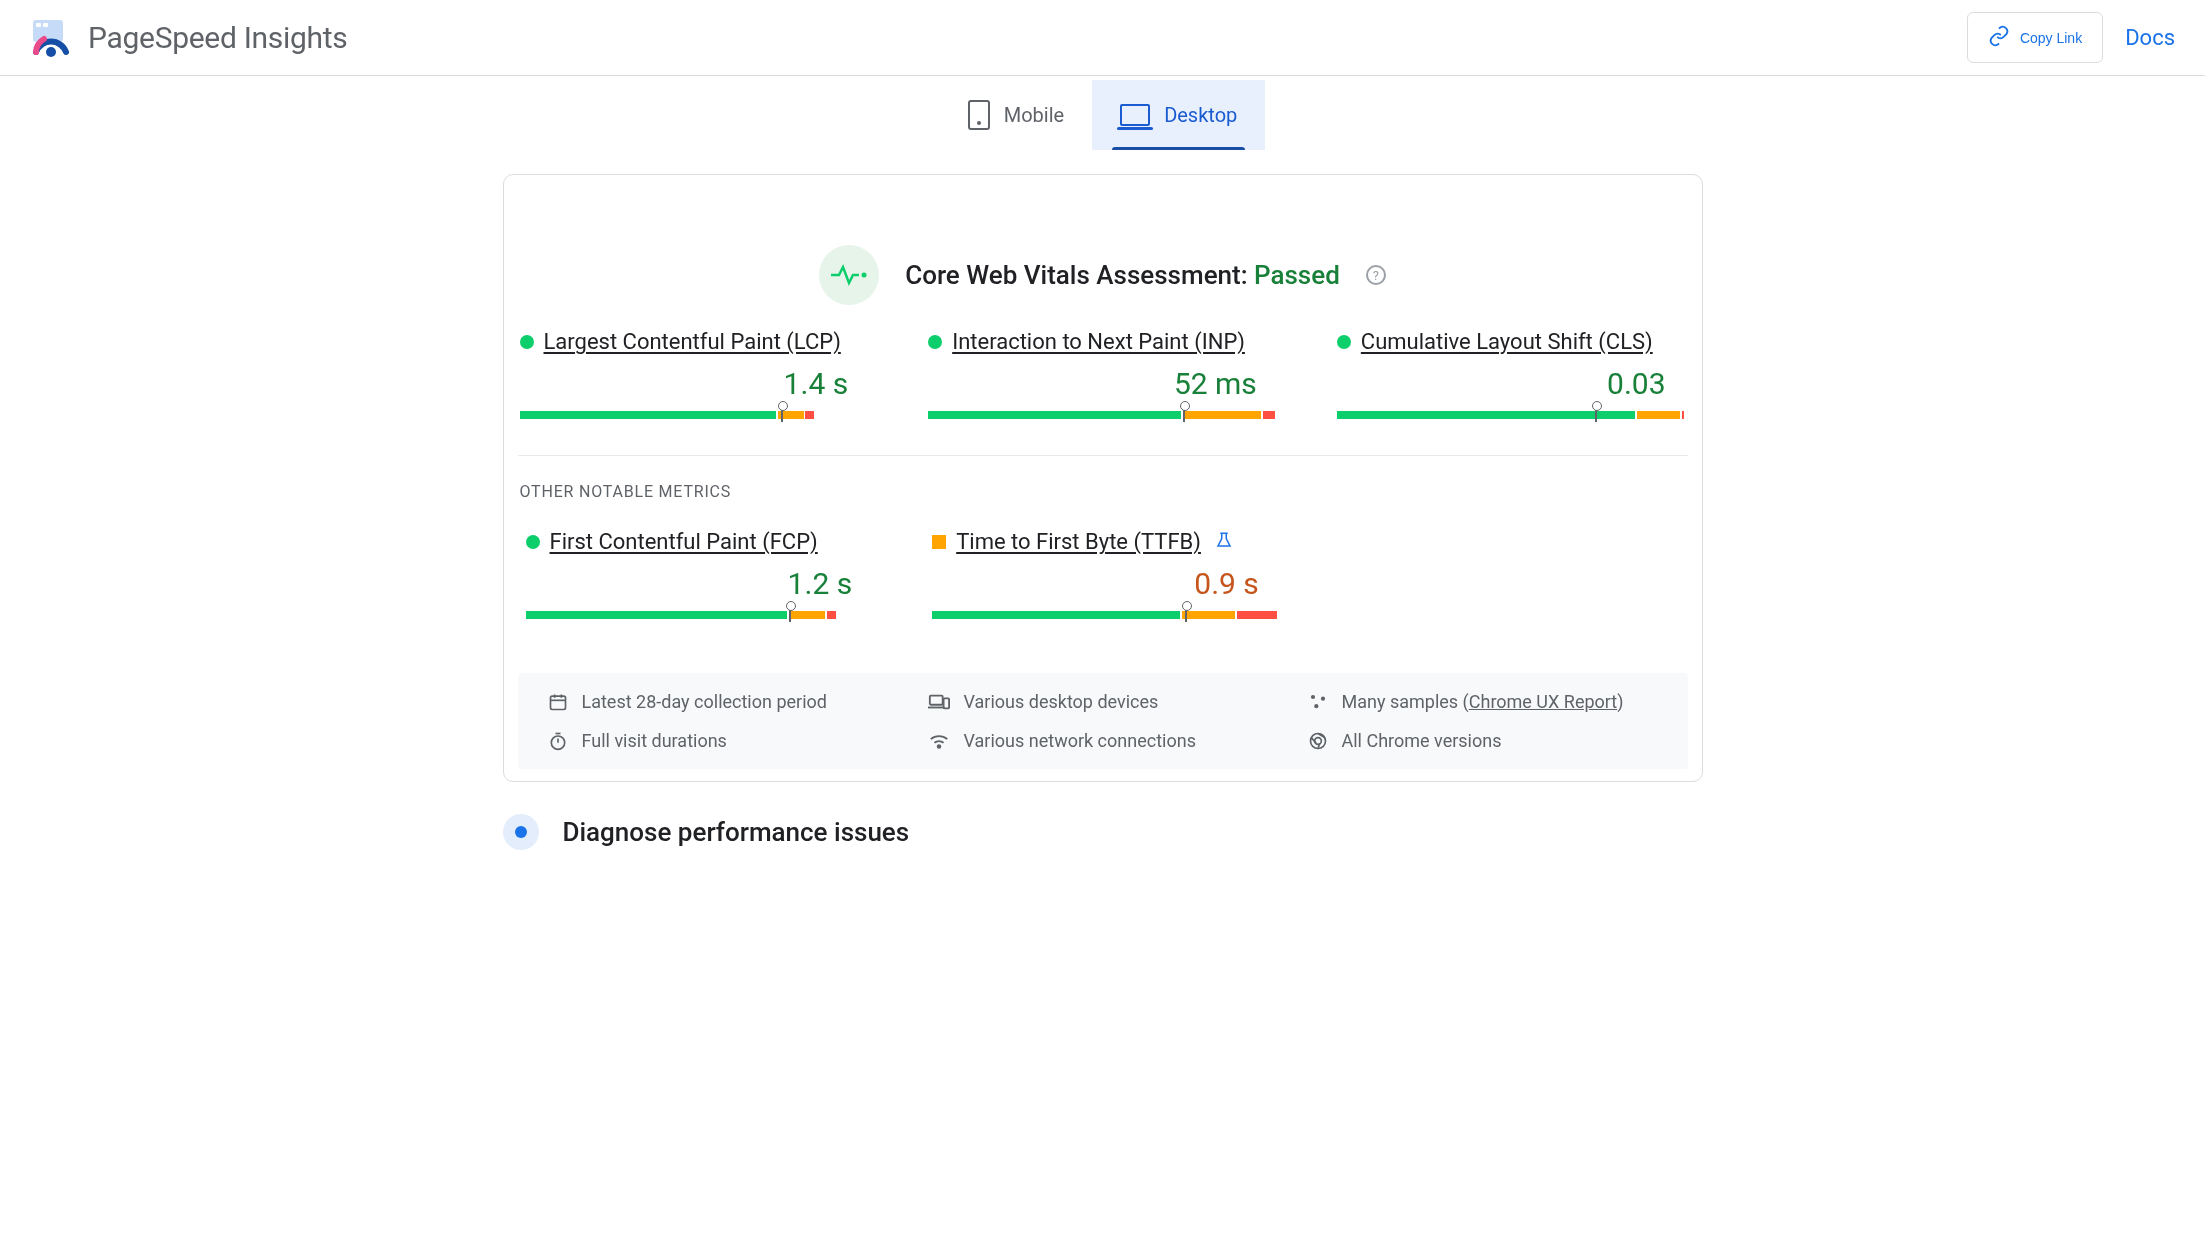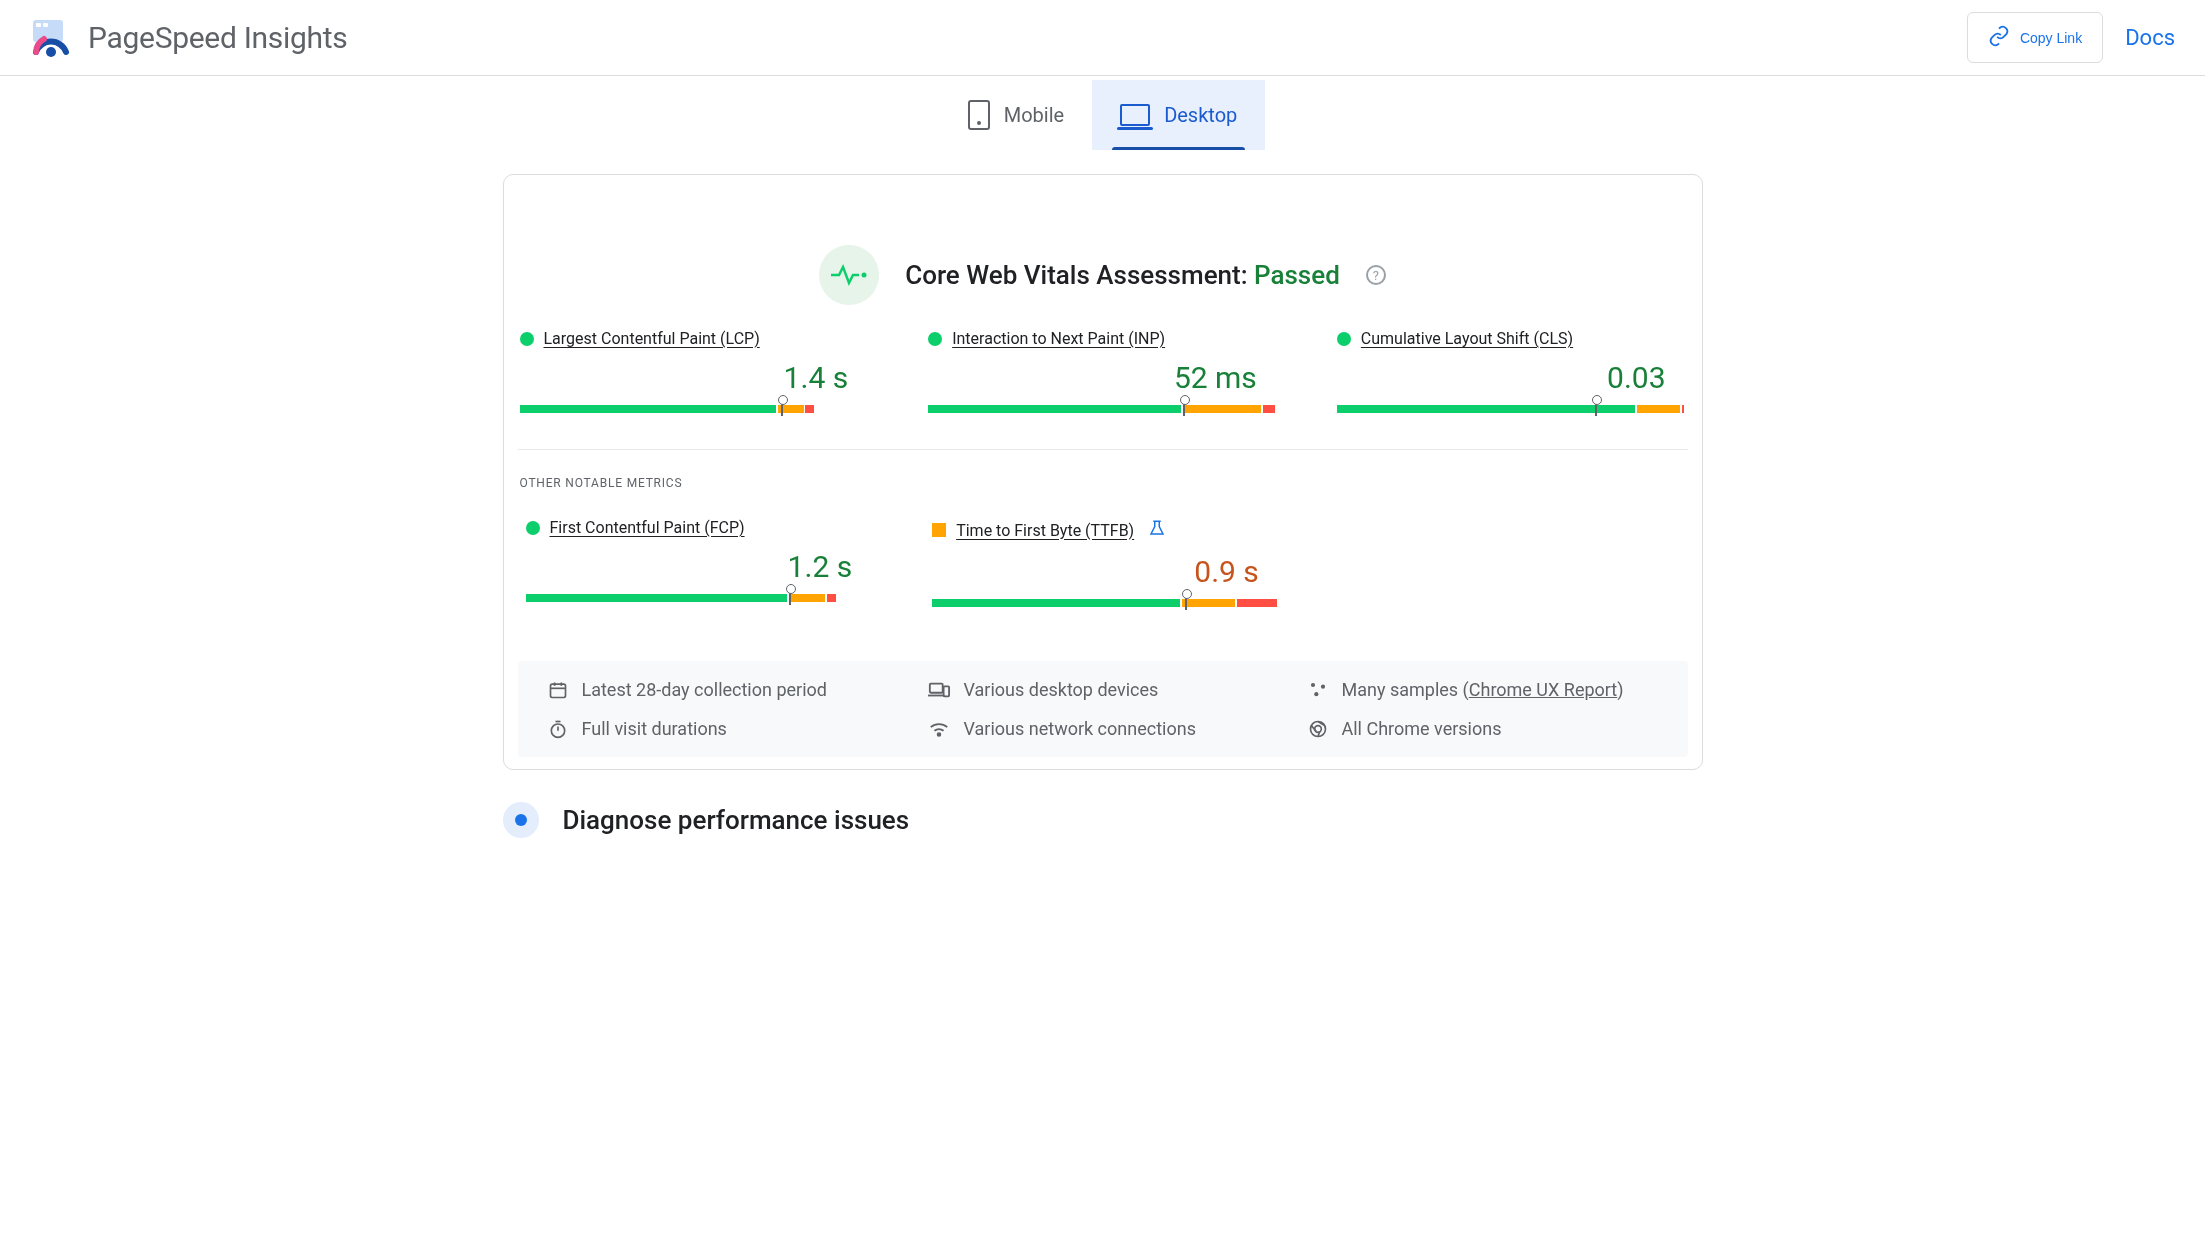--- a/index.html
+++ b/index.html
@@ -25,31 +25,31 @@
   .assessment-text { font-size: 26px; font-weight: 500; color:#202124; }
   .assessment-status { color:#188038; }
   .help-circle { width:20px; height:20px; border:2px solid #9aa0a6; border-radius:50%; display:inline-flex; align-items:center; justify-content:center; font-size:13px; color:#9aa0a6; }
   .expand-view { text-align:right; font-size:18px; color:#5f6368; padding: 16px 22px 8px; }
   .metrics-row { display:flex; gap:60px; padding: 24px 10px 36px; justify-content:center; }
   .metric { width: 350px; }
   .metric-head { display:flex; align-items:center; gap:10px; }
   .dot { width:14px; height:14px; border-radius:50%; display:inline-block; }
   .dot.green { background:#0cce6b; }
   .square-orange { width:14px; height:14px; background:#ffa400; display:inline-block; }
-  .metric-name { font-size:16px; text-decoration: underline; text-underline-offset: 3px; color:#202124; }
+  .metric-name { font-size:22px; text-decoration: underline; text-underline-offset: 3px; color:#202124; }
   .beaker { color:#1a73e8; font-size:20px; margin-left:4px; }
   .metric-value { text-align:right; font-size:30px; margin:12px 20px 10px 0; }
   .metric-value.green { color:#188038; }
   .metric-value.orange { color:#c5551c; }
   .bar-wrap { position:relative; height:8px; width:100%; }
   .bar-seg { position:absolute; top:0; height:8px; }
   .marker { position:absolute; top:-4px; width:2px; height:15px; background:#5f6368;}
   .marker::before { content:""; position:absolute; top:-6px; left:-3px; width:8px; height:8px; background:#fff; border:1px solid #5f6368; border-radius:50%;}
   .divider { border-top:1px solid #e8eaed; margin: 0 8px; }
-  .section-label { font-size:12px; letter-spacing:0.8px; color:#5f6368; padding: 26px 10px 4px; }
+  .section-label { font-size:16px; letter-spacing:0.8px; color:#5f6368; padding: 26px 10px 4px; }
   .info-footer { background:#f8f9fa; border-radius:4px; margin:18px 8px 2px; padding: 18px 30px; display:grid; grid-template-columns: repeat(3, 1fr); row-gap:18px; column-gap:30px; }
   .info-item { display:flex; align-items:center; gap:14px; font-size:18px; color:#5f6368; }
   .info-item svg { flex-shrink:0; }
   .info-link { text-decoration: underline; color:#5f6368; }
   .diagnose { display:flex; align-items:center; gap:24px; max-width:1200px; margin: 22px auto 0; padding: 10px 0; }
   .diagnose-badge { width:36px; height:36px; border-radius:50%; background:#e3edfb; display:flex; align-items:center; justify-content:center; position:relative;}
   .diagnose-badge::after { content:""; width:12px; height:12px; border-radius:50%; background:#1a73e8;}
   .diagnose-title { font-size:26px; font-weight:500; }
 </style>
 </head>

